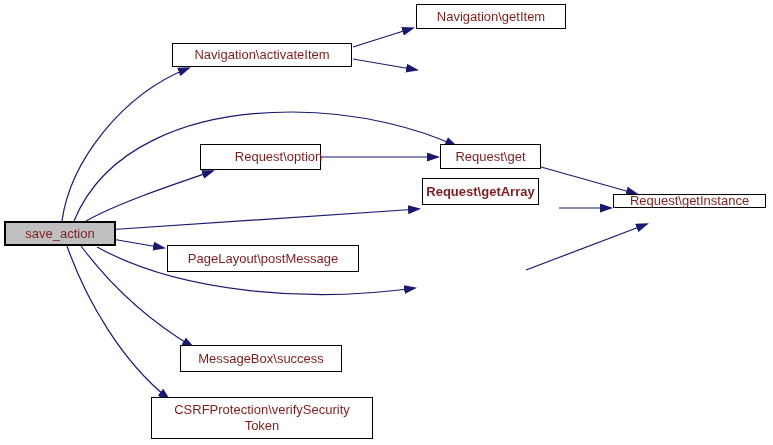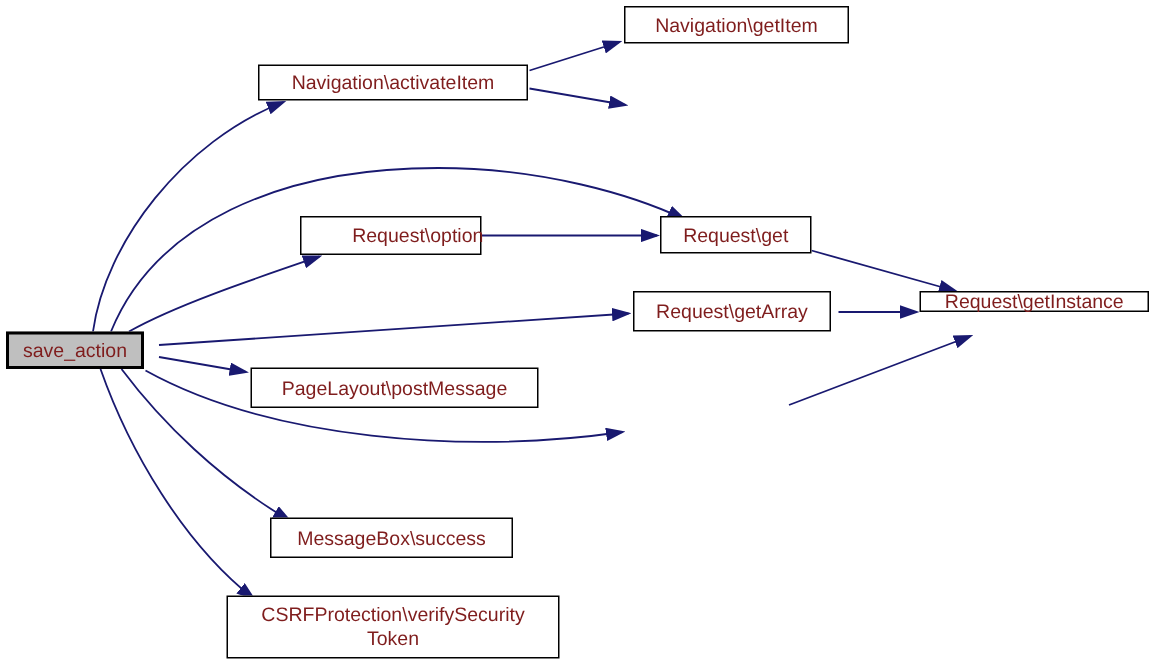--- a/index.html
+++ b/index.html
@@ -56,36 +56,36 @@
         <path d="M 67,246 C 86,300 122,362 169,399" fill="none" stroke="#191970" stroke-width="1.2" marker-end="url(#arrowhead)"></path>
         <path d="M 353,47 L 413,28" fill="none" stroke="#191970" stroke-width="1.2" marker-end="url(#arrowhead)"></path>
         <path d="M 353,59 L 417,70" fill="none" stroke="#191970" stroke-width="1.2" marker-end="url(#arrowhead)"></path>
         <path d="M 321,157 L 438,157" fill="none" stroke="#191970" stroke-width="1.2" marker-end="url(#arrowhead)"></path>
         <path d="M 541,167 L 637,194" fill="none" stroke="#191970" stroke-width="1.2" marker-end="url(#arrowhead)"></path>
         <path d="M 559,208 L 611,208" fill="none" stroke="#191970" stroke-width="1.2" marker-end="url(#arrowhead)"></path>
         <path d="M 526,270 L 647,224" fill="none" stroke="#191970" stroke-width="1.2" marker-end="url(#arrowhead)"></path>
       </g>
   </svg>
 
-<div class="node highlight" style="left: 4px; top: 221px; width: 92px; height: 25px;">
+<div class="node highlight" style="left: 4px; top: 221px; width: 112px; height: 25px;">
       <span>save_action</span>
     </div>
     <div class="node" style="left: 172px; top: 43px; width: 180px; height: 24px;">
       <span>Navigation\activateItem</span>
     </div>
     <div class="node" style="left: 416px; top: 4px; width: 150px; height: 25px;">
       <span>Navigation\getItem</span>
     </div>
     <div class="node" style="left: 200px; top: 144px; width: 121px; height: 26px; padding-left: 36px;">
       <span>Request\option</span>
     </div>
     <div class="node" style="left: 440px; top: 144px; width: 101px; height: 25px; justify-content: center;">
       <span>Request\get</span>
     </div>
-    <div class="node" style="left: 422px; top: 194px; width: 132px; height: 27px;">
+    <div class="node" style="left: 422px; top: 178px; width: 117px; height: 27px; font-weight: bold;">
       <span>Request\getArray</span>
     </div>
     <div class="node" style="left: 613px; top: 194px; width: 153px; height: 14px;">
       <span>Request\getInstance</span>
     </div>
     <div class="node" style="left: 167px; top: 245px; width: 192px; height: 27px;">
       <span>PageLayout\postMessage</span>
     </div>
     <div class="node" style="left: 180px; top: 345px; width: 162px; height: 27px;">
       <span>MessageBox\success</span>

